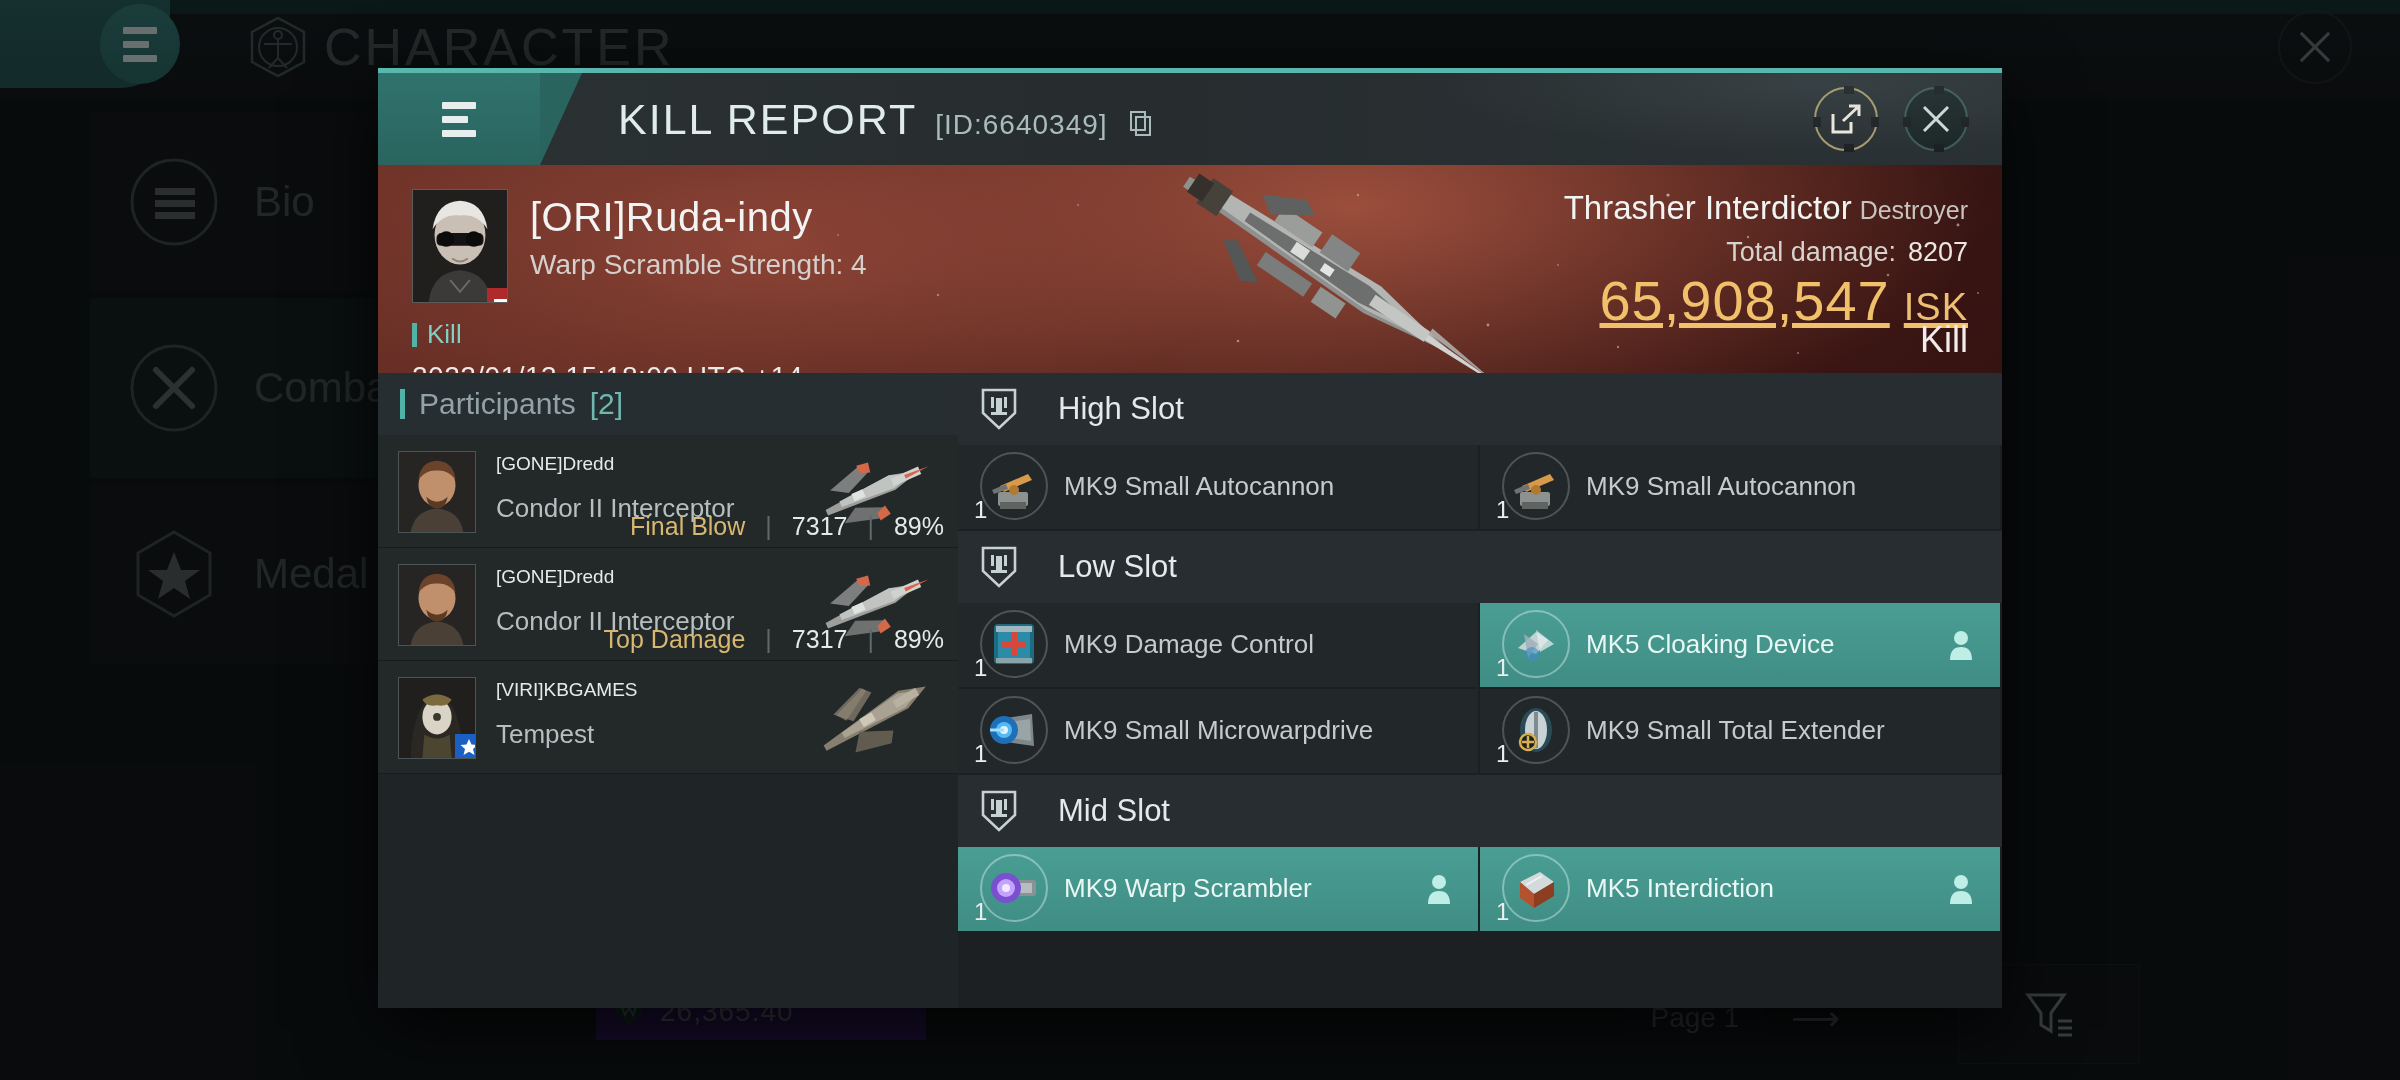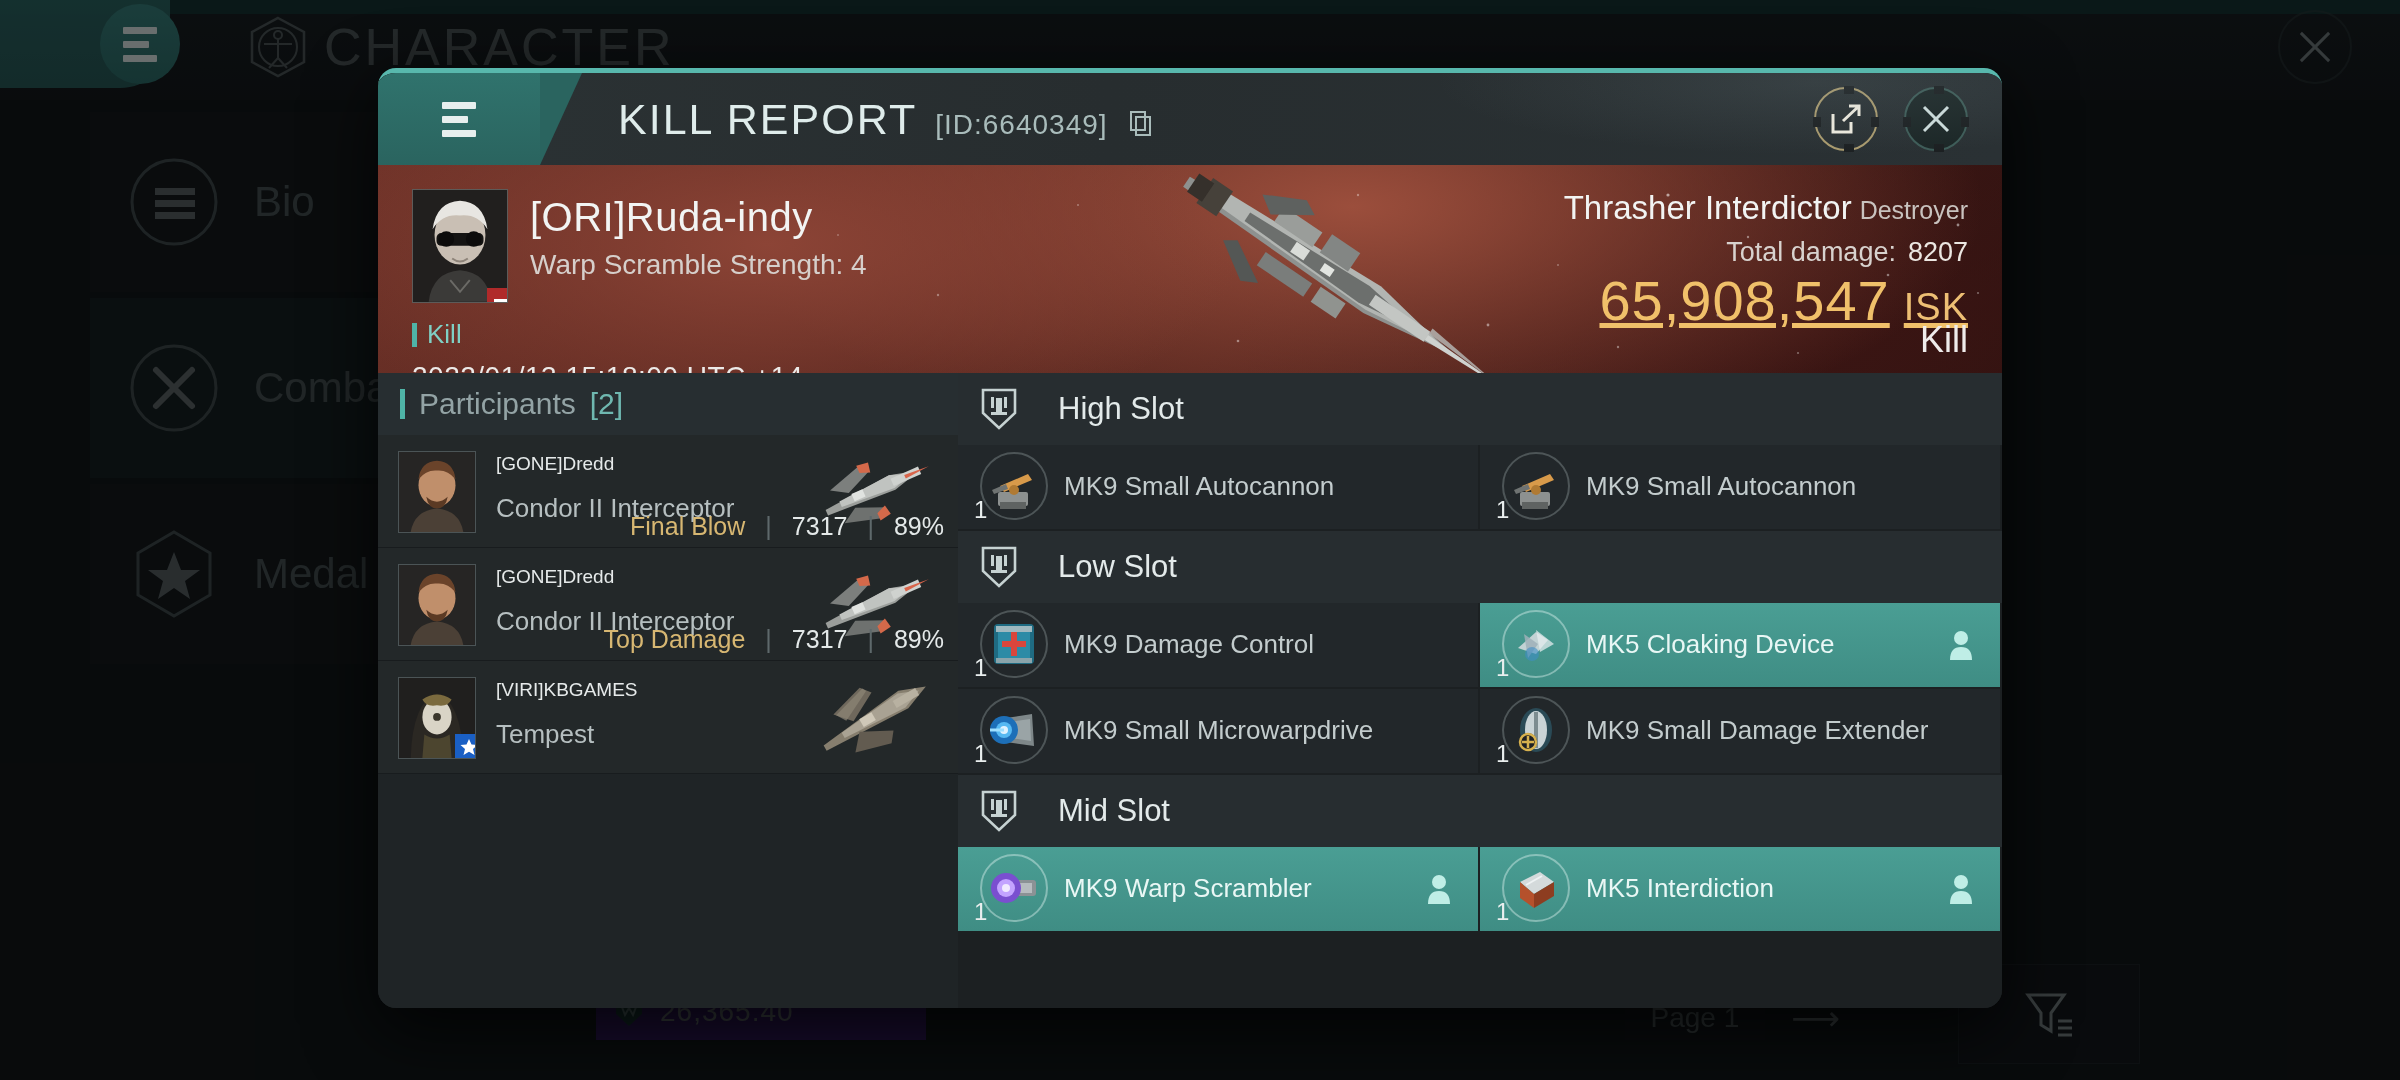--- a/index.html
+++ b/index.html
@@ -113,21 +113,20 @@
   .dim-veil { position: absolute; inset: 0; background: rgba(2,4,5,.55); }
 
   
   .modal {
     position: absolute; left: 378px; top: 68px;
     width: 1624px; height: 940px;
     background: #1c2022;
     border-top: 5px solid #58b8ad;
     box-shadow: 0 22px 70px rgba(0,0,0,.75);
     overflow: hidden;
-    border-radius: 18px;
   }
   .modal-header {
     position: relative; height: 92px;
     background: linear-gradient(90deg,#2b3234 0%, #272d2f 45%, #2a3134 100%);
     display: flex; align-items: center;
   }
   .modal-header::after {
     content:""; position:absolute; right:0; top:0; width: 620px; height: 92px;
     background: radial-gradient(ellipse at 70% 10%, rgba(130,150,155,.16), rgba(0,0,0,0) 62%);
     pointer-events:none;
@@ -712,21 +711,21 @@
               <svg width="60" height="60" viewBox="0 0 60 60" style="position:absolute;left:12px;top:10px">
                 <ellipse cx="30" cy="30" rx="16" ry="22" fill="#2a4a56"></ellipse>
                 <ellipse cx="30" cy="30" rx="11" ry="19" fill="#c9d3d6"></ellipse>
                 <rect x="28" y="12" width="4" height="36" fill="#7d8c90"></rect>
                 <circle cx="22" cy="42" r="9" fill="#1f2124"></circle>
                 <circle cx="22" cy="42" r="8" fill="none" stroke="#d7b14e" stroke-width="2.5"></circle>
                 <path d="M22 36 V48 M16 42 H28" stroke="#d7b14e" stroke-width="2.5"></path>
               </svg>
               <span class="mod-qty">1</span>
             </span>
-            <span class="mod-name">MK9 Small Damage Extender</span>
+            <span class="mod-name">MK9 Small Total Extender</span>
             <span class="mod-act"><span class="mod-x"></span></span>
           </div>
         </div>
 
         <div class="slot-head">
           <svg width="38" height="44" viewBox="0 0 38 44">
             <path d="M3 3 H35 V26 L19 41 L3 26 Z" fill="none" stroke="#c6d2d2" stroke-width="2.6"></path>
             <rect x="16" y="11" width="6" height="17" fill="#c6d2d2"></rect>
             <rect x="11" y="10" width="3" height="11" fill="#c6d2d2"></rect>
             <rect x="24" y="10" width="3" height="11" fill="#c6d2d2"></rect>

